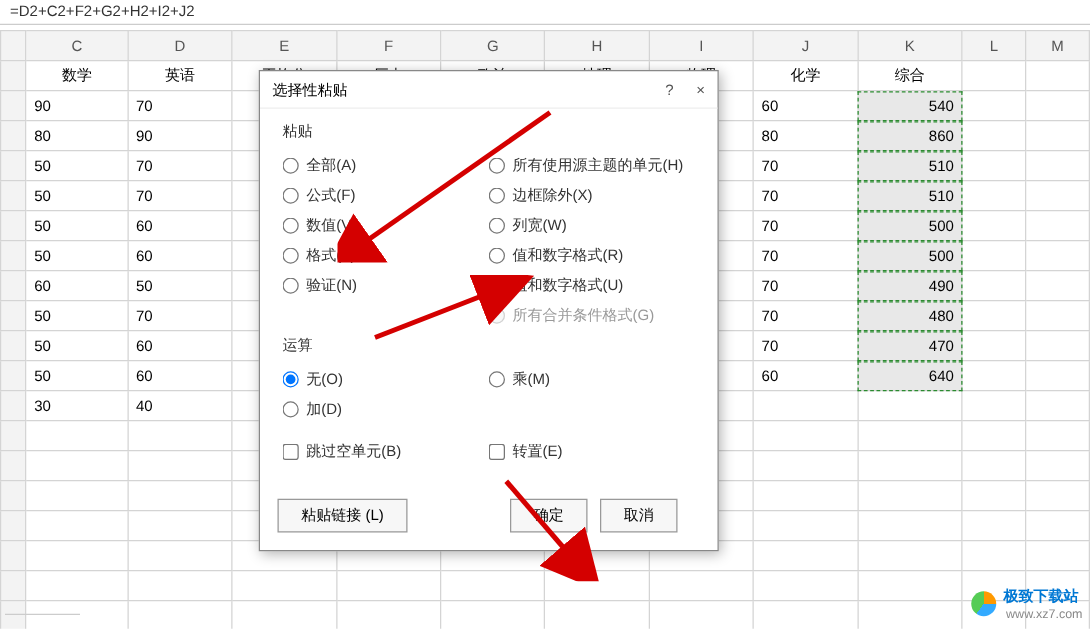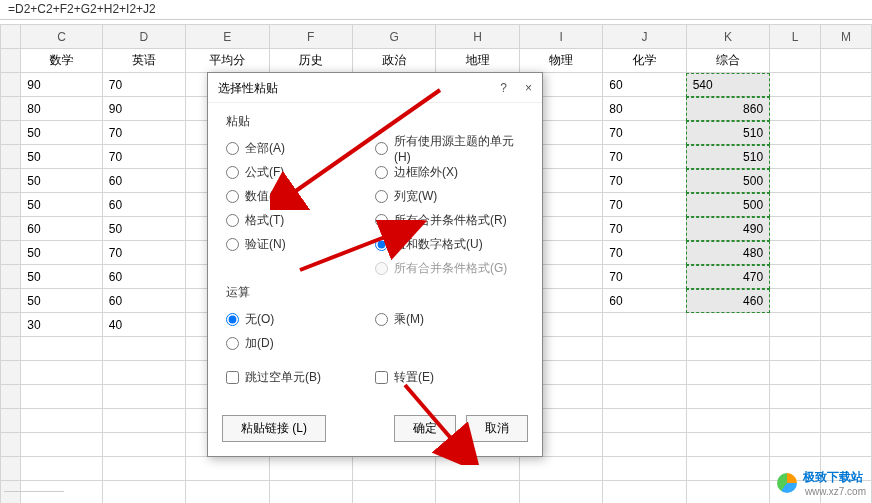--- a/index.html
+++ b/index.html
@@ -5,34 +5,34 @@
 *{box-sizing:border-box;margin:0;padding:0;font-family:"Microsoft YaHei",SimSun,Arial,sans-serif;font-size:12px}
 body{background:#fff;position:relative;width:872px;height:503px;overflow:hidden}
 .formula-bar{position:absolute;top:0;left:0;width:100%;height:20px;padding:2px 8px;color:#333;border-bottom:1px solid #ccc}
 .grid{position:absolute;top:24px;left:0;width:100%;border-collapse:collapse;table-layout:fixed}
 .grid th,.grid td{border:1px solid #d4d4d4;height:24px;padding:0 6px;text-align:right;background:#fff;font-weight:normal}
 .grid th{background:#f3f3f3;text-align:center;color:#555}
 .grid .hdr td{text-align:center;background:#fff}
 .grid .rowhead{width:20px;background:#f3f3f3;text-align:center;padding:0}
 .sel{background:#e8e8e8!important;outline:1px dashed #2a8a2f;outline-offset:-1px;position:relative}
 .selcol{background:#e0e0e0}
-.dialog{position:absolute;left:207px;top:72px;width:336px;background:#fff;border:1px solid #888;box-shadow:2px 2px 10px rgba(0,0,0,.3)}
+.dialog{position:absolute;left:207px;top:56px;width:368px;background:#fff;border:1px solid #888;box-shadow:2px 2px 10px rgba(0,0,0,.3)}
 .dlg-title{height:30px;line-height:30px;padding:0 10px;display:flex;justify-content:space-between;align-items:center;border-bottom:1px solid #eee}
 .dlg-title .t{font-size:12px}
 .dlg-title .ctrl{display:flex;gap:18px;font-size:14px;color:#555}
 .dlg-body{padding:6px 18px 12px 18px}
 .section-label{margin:4px 0 6px 0;color:#333}
 .opts{display:flex}
 .colopt{flex:1}
 .opt{display:flex;align-items:center;height:24px;gap:6px;color:#333}
 .opt input[type=radio],.opt input[type=checkbox]{margin:0}
 .opt.disabled{color:#999}
 .check-row{display:flex;margin:10px 0 6px 0}
 .check-row .opt{flex:1}
-.dlg-foot{display:flex;justify-content:flex-end;gap:10px;padding:8px 14px 14px 14px;align-items:center}
+.dlg-foot{display:flex;justify-content:flex-end;gap:10px;padding:8px 32px 14px 14px;align-items:center}
 .dlg-foot .left{margin-right:auto}
 .btn{border:1px solid #999;background:#f7f7f7;padding:4px 18px;cursor:pointer}
 .arrow{position:absolute;pointer-events:none}
 .watermark{position:absolute;right:6px;bottom:6px;display:flex;align-items:center;gap:6px;color:#0078d4;font-size:14px}
 .watermark .logo{width:20px;height:20px;border-radius:50%;background:conic-gradient(#ff9900 0 25%,#33aaff 25% 60%,#55cc55 60% 100%)}
 .watermark .sub{font-size:10px;color:#888;margin-left:2px}
 .sheet-tab{position:absolute;left:4px;bottom:2px;width:60px;height:10px;border-top:1px solid #ccc}
 </style>
 </head>
 <body>
@@ -88,21 +88,21 @@
       <tr>
         <th class="rowhead"></th>
         <td style="text-align: left;">90</td>
         <td style="text-align: left;">70</td>
         <td style="text-align: left;"></td>
         <td style="text-align: left;">80</td>
         <td style="text-align: left;"></td>
         <td style="text-align: left;"></td>
         <td style="text-align: left;">80</td>
         <td style="text-align: left;">60</td>
-        <td class="sel" style="text-align: left;">540</td>
+        <td class="sel" style="text-align: right;">540</td>
         <td style="text-align: left;"></td>
         <td style="text-align: left;"></td>
       </tr>
       <tr>
         <th class="rowhead"></th>
         <td style="text-align: left;">80</td>
         <td style="text-align: left;">90</td>
         <td style="text-align: left;"></td>
         <td style="text-align: left;"></td>
         <td style="text-align: left;"></td>
@@ -214,21 +214,21 @@
       <tr>
         <th class="rowhead"></th>
         <td style="text-align: left;">50</td>
         <td style="text-align: left;">60</td>
         <td style="text-align: left;"></td>
         <td style="text-align: left;"></td>
         <td style="text-align: left;"></td>
         <td style="text-align: left;"></td>
         <td style="text-align: left;">70</td>
         <td style="text-align: left;">60</td>
-        <td class="sel" style="text-align: right;">460</td>
+        <td class="sel" style="text-align: right;">640</td>
         <td style="text-align: left;"></td>
         <td style="text-align: left;"></td>
       </tr>
       <tr>
         <th class="rowhead"></th>
         <td style="text-align: left;">30</td>
         <td style="text-align: left;">40</td>
         <td style="text-align: left;"></td>
         <td style="text-align: left;"></td>
         <td style="text-align: left;"></td>
@@ -381,21 +381,21 @@
         <label class="opt">
             <input type="radio" name="p" style="">
             <span>边框除外(X)</span>
           </label>
         <label class="opt">
             <input type="radio" name="p" style="">
             <span>列宽(W)</span>
           </label>
         <label class="opt">
             <input type="radio" name="p" style="">
-            <span>所有合并条件格式(R)</span>
+            <span>值和数字格式(R)</span>
           </label>
         <label class="opt">
             <input type="radio" name="p" checked="" style="">
             <span>值和数字格式(U)</span>
           </label>
         <label class="opt disabled">
             <input type="radio" name="p" disabled="" style="">
             <span>所有合并条件格式(G)</span>
           </label>
       </div>

